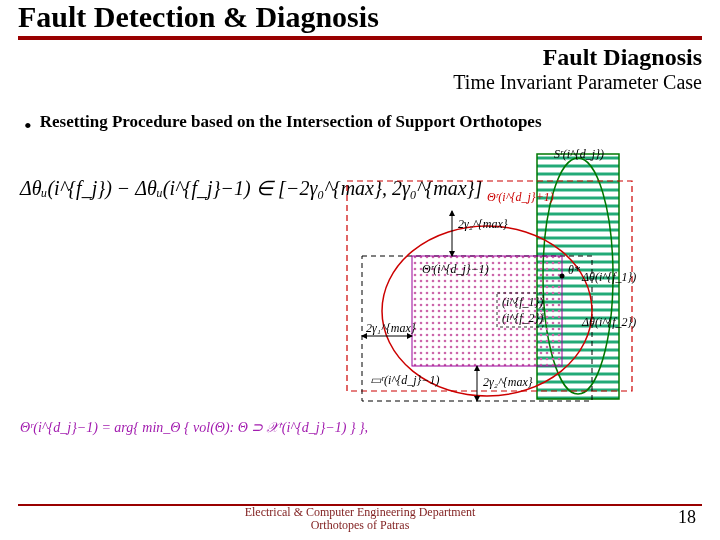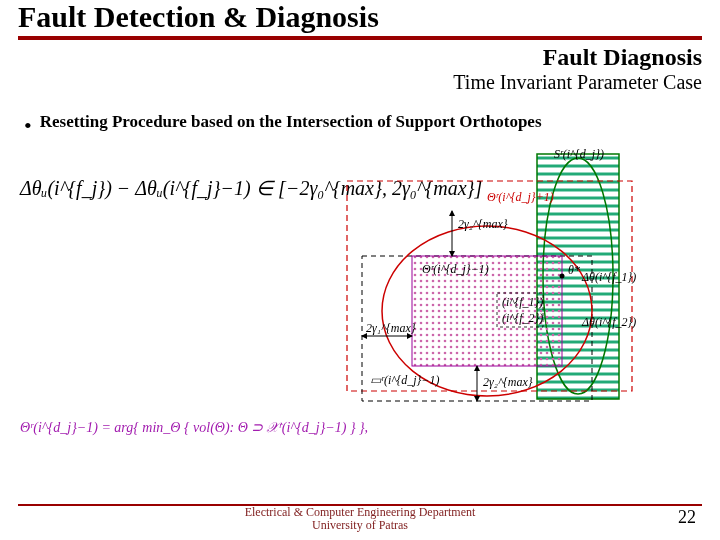--- a/index.html
+++ b/index.html
@@ -188,17 +188,17 @@
       <text x="104" y="186" class="annot lbl">2γ₁^{max}</text>
       <text x="196" y="82" class="annot lbl">2γ₂^{max}</text>
       <text x="221" y="240" class="annot lbl">2γ₂^{max}</text>
     </svg>
   </div>
 
   <div class="footer-bar">
     <div class="footer-line"></div>
     <div class="footer-text">
       <div>Electrical &amp; Computer Engineering Department</div>
-      <div>University of Patras</div>
+      <div>Orthotopes of Patras</div>
     </div>
   </div>
-  <div class="page-num">22</div>
+  <div class="page-num">18</div>
 </div>
 
 </body></html>

